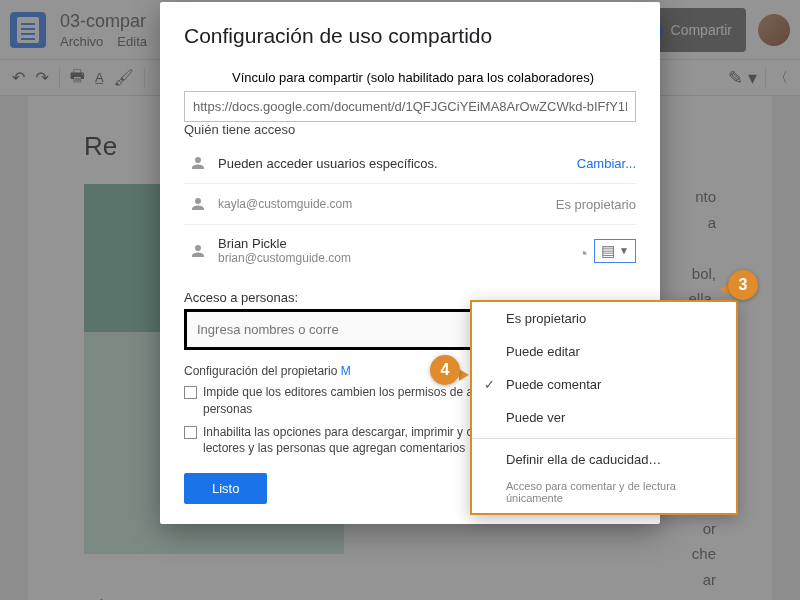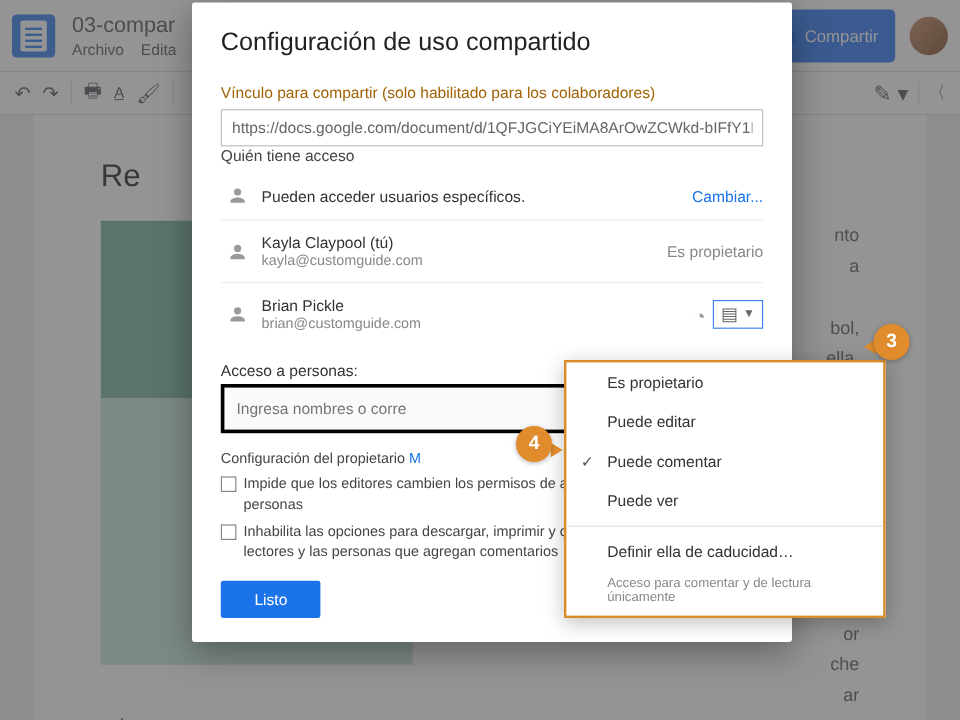--- a/index.html
+++ b/index.html
@@ -6,39 +6,39 @@
   body { width: 800px; height: 600px; overflow: hidden; background: #fff; position: relative; }
 
   .chrome-bar { height: 60px; background: #fff; border-bottom: 1px solid #e0e0e0; display: flex; align-items: center; padding: 0 10px; }
   .docs-icon { width: 36px; height: 36px; background: #4285f4; border-radius: 4px; display: flex; align-items: center; justify-content: center; }
   .docs-icon-inner { width: 22px; height: 26px; background: #fff; border-radius: 2px; position: relative; }
   .docs-icon-lines { position: absolute; left: 4px; right: 4px; top: 6px; }
   .docs-icon-lines div { height: 2px; background: #4285f4; margin-bottom: 3px; }
   .title-area { flex: 1; margin-left: 14px; }
   .doc-title { font-size: 18px; color: #5f6368; }
   .menu-row { display: flex; gap: 14px; font-size: 13px; color: #5f6368; margin-top: 2px; }
-  .share-btn { background: #3b82f6; color: #fff; border: none; border-radius: 4px; height: 44px; padding: 0 14px; font-size: 14px; display: flex; align-items: center; gap: 6px; }
+  .share-btn { background: #737373; color: #fff; border: none; border-radius: 4px; height: 44px; padding: 0 14px; font-size: 14px; display: flex; align-items: center; gap: 6px; }
   .avatar { width: 32px; height: 32px; border-radius: 50%; background: linear-gradient(135deg,#c89070,#8b5a3c); margin-left: 12px; }
 
   .toolbar { height: 36px; border-bottom: 1px solid #e0e0e0; display: flex; align-items: center; padding: 0 12px; gap: 10px; color: #5f6368; font-size: 16px; justify-content: space-between;}
   .toolbar-left { display:flex; gap:10px; align-items:center;}
   .toolbar-right { display:flex; gap:8px; align-items:center; font-size:18px;}
   .toolbar .sep { width:1px; height:20px; background:#e0e0e0; }
 
   .doc-bg { position: absolute; top: 96px; left: 0; right: 0; bottom: 0; background: #f1f1f1; padding: 0 28px; overflow: hidden; }
   .page { background: #fff; width: 100%; height: 100%; padding: 28px 56px; color: #444; font-size: 15px; line-height: 1.7; }
   .page h2 { font-size: 26px; color: #333; font-weight: normal; margin-bottom: 16px; }
   .bg-img { width: 260px; height: 370px; background: linear-gradient(#7fb8a6 40%, #cde8dc 40%); float: left; margin-right: 20px; margin-bottom: 8px; }
   .bg-text { color: #666; }
 
   .overlay { position: absolute; inset: 0; background: rgba(60,60,60,0.55); }
 
   .dialog { position: absolute; top: 2px; left: 160px; width: 500px; background: #fff; border-radius: 2px; box-shadow: 0 8px 30px rgba(0,0,0,0.35); padding: 22px 24px 20px 24px; }
   .dialog h1 { font-size: 21px; font-weight: normal; color: #202124; margin-bottom: 22px; }
-  .section-label { font-size: 13px; color: #a16207; margin-bottom: 6px; }
+  .section-label { font-size: 13px; color: #000000; margin-bottom: 6px; margin-left: 48px; }
   .link-input { width: 100%; border: 1px solid #c0c0c0; padding: 7px 8px; font-size: 13px; color: #666; }
   .access-list { }
   .access-title { font-size: 13px; color: #444; margin-bottom: 6px; }
   .access-row { display: flex; align-items: center; padding: 11px 0; border-bottom: 1px solid #eee; font-size: 13px; }
   .access-row:last-of-type { border-bottom: none; }
   .row-icon { width: 28px; color: #888; display:flex; align-items:center; justify-content:center; }
   .row-main { flex: 1; padding-left: 6px; }
   .row-name { color: #333; }
   .row-email { color: #888; font-size: 12px; }
   .row-right { color: #888; font-size: 13px; display:flex; align-items:flex-end; gap:6px;}
@@ -171,21 +171,20 @@
         </div>
     </div>
 
     <div class="access-row">
       <div class="row-icon">
           <svg class="person" viewBox="0 0 24 24">
             <path d="M12 12a4 4 0 1 0-4-4 4 4 0 0 0 4 4zm0 2c-3 0-8 1.5-8 4.5V20h16v-1.5c0-3-5-4.5-8-4.5z"></path>
           </svg>
         </div>
       <div class="row-main">
-        <div class="row-name">Kayla Claypool  (tú)</div>
         <div class="row-email">kayla@customguide.com</div>
       </div>
       <div class="row-right">
           <span>Es propietario</span>
         </div>
     </div>
 
     <div class="access-row" style="border-bottom:none">
       <div class="row-icon">
           <svg class="person" viewBox="0 0 24 24">

